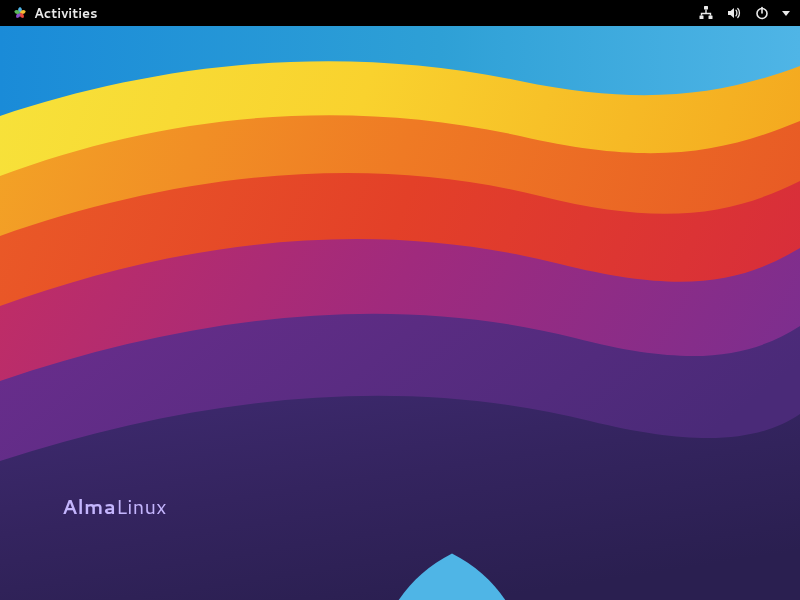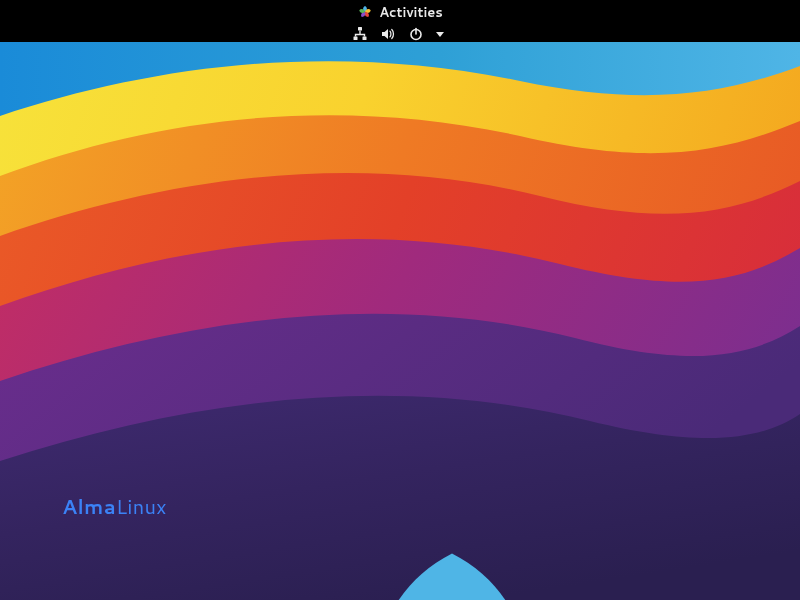--- a/index.html
+++ b/index.html
@@ -13,31 +13,30 @@
   }
   .screen {
     position: relative;
     width: 800px;
     height: 600px;
   }
   
   .topbar {
     position: absolute;
     top: 0; left: 0; right: 0;
-    height: 42px;
+    height: 26px;
     background: #000;
     color: #eaeaea;
     display: flex;
     align-items: center;
     justify-content: space-between;
     font-size: 13px;
     font-weight: 600;
     padding: 0 6px;
     z-index: 10;
-    flex-direction: column;
   }
   .topbar .left, .topbar .center, .topbar .right {
     display: flex;
     align-items: center;
     gap: 8px;
   }
   .topbar .center {
     position: absolute;
     left: 50%;
     transform: translateX(-50%);
@@ -75,21 +74,21 @@
     top: 0; left: 0;
     width: 800px; height: 574px;
   }
   .brand {
     position: absolute;
     left: 52px;
     bottom: 80px;
     display: flex;
     align-items: center;
     gap: 10px;
-    color: #3b82f6;
+    color: #c4b5fd;
     z-index: 5;
   }
   .brand .text {
     font-weight: 700;
     font-size: 20px;
     letter-spacing: 0.3px;
   }
   .brand .text .light { font-weight: 400; }
 </style>
 </head>

